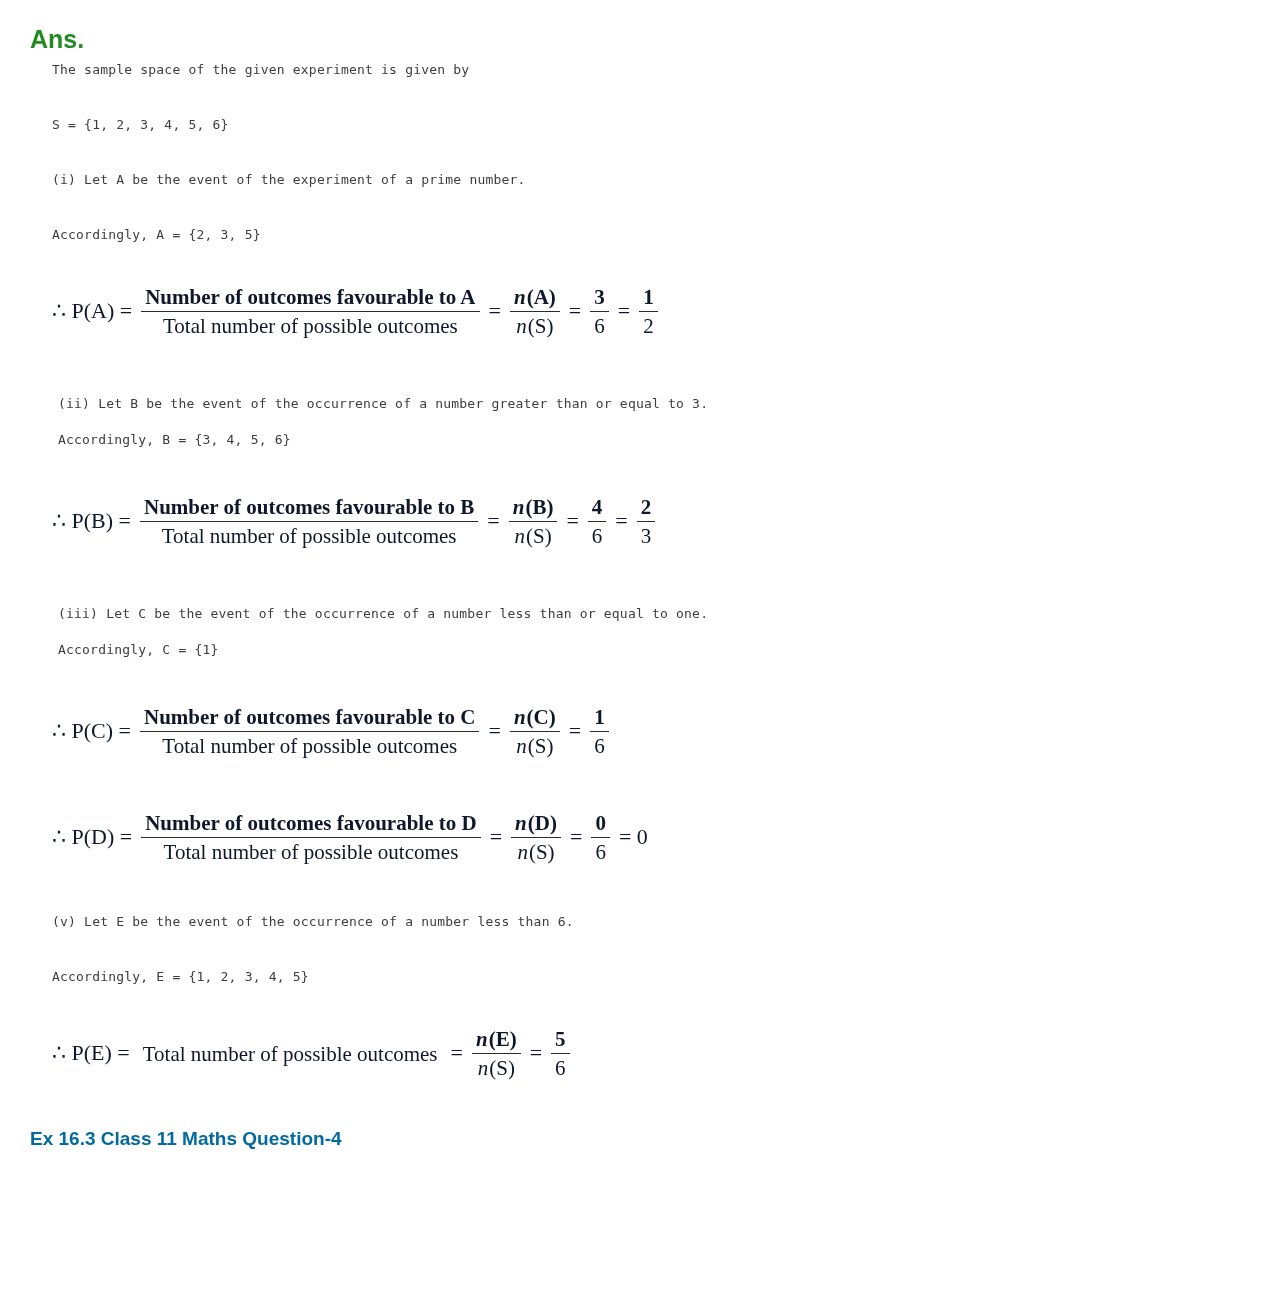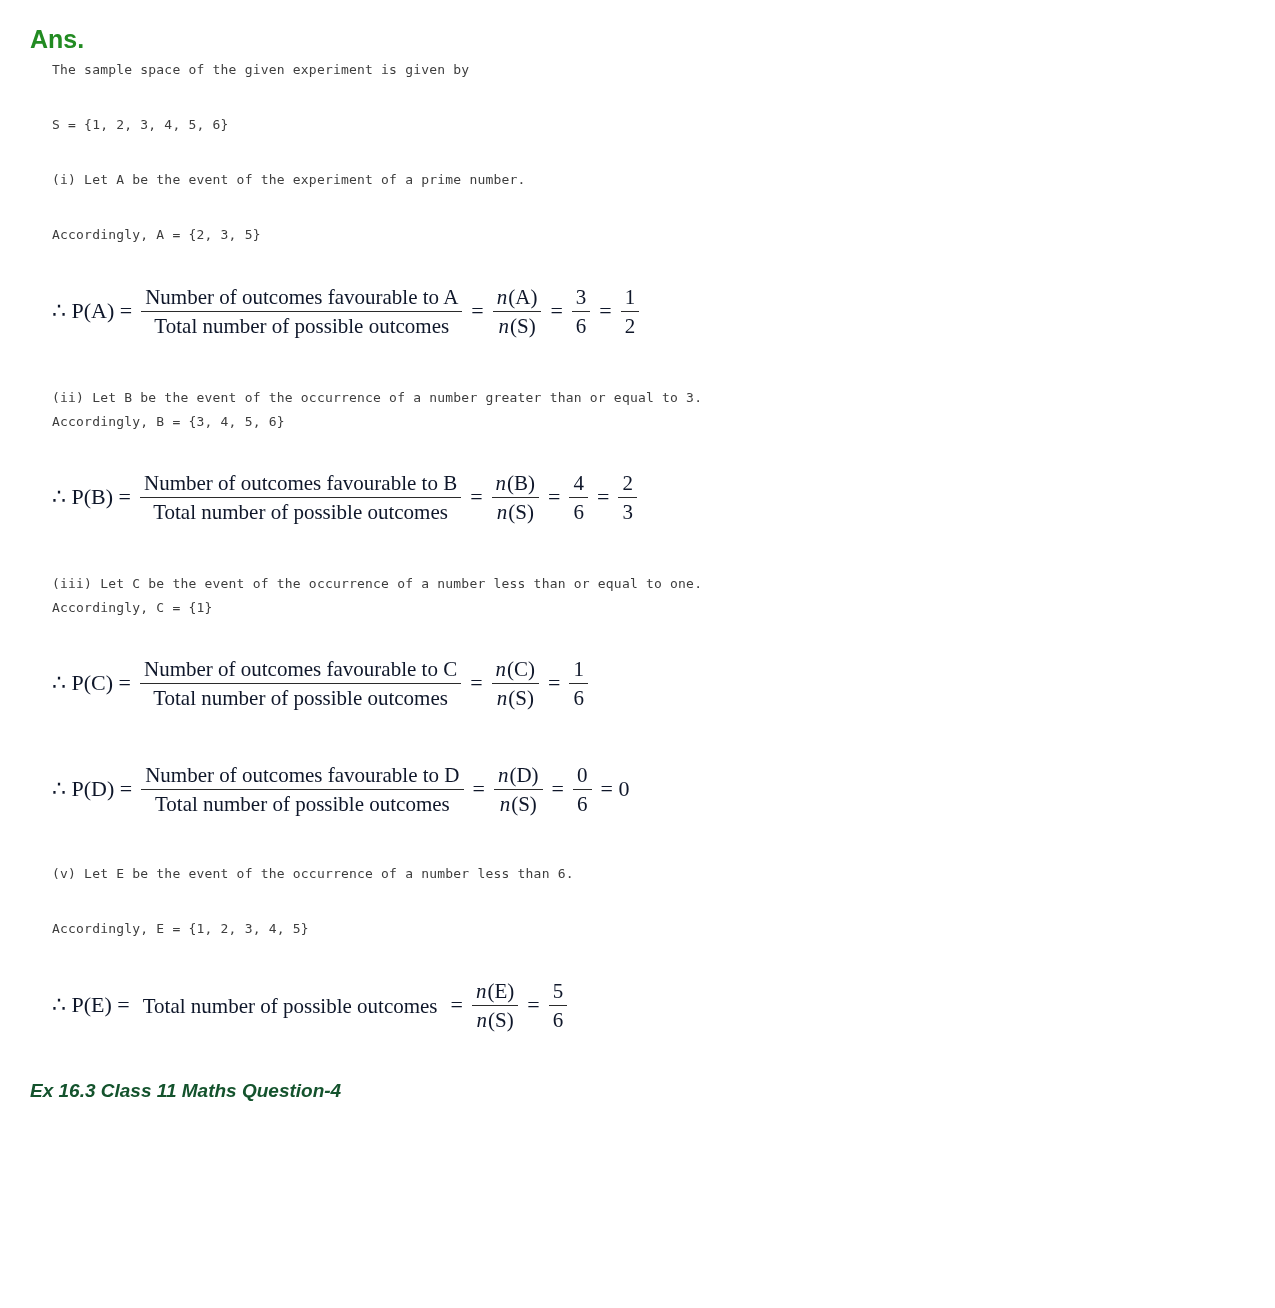--- a/index.html
+++ b/index.html
@@ -20,21 +20,21 @@
     margin: 0 0 10px -22px;
   }
 
   p.body {
     font-size: 13px;
     line-height: 20px;
     letter-spacing: 0.2px;
     margin: 0 0 35px 0;
     white-space: pre-wrap;
   }
-  p.body.tight { line-height: 24px; margin: 0 0 32px 0; }
+  p.body.tight { line-height: 36px; margin: 0 0 32px 6px; }
 
   
   .formula {
     display: flex;
     align-items: center;
     gap: 9px;
     font-family: "Liberation Serif", serif;
     color: #0f172a;
     font-size: 21px;
     margin: 0 0 44px 0;
@@ -47,20 +47,21 @@
     align-items: center;
     text-align: center;
     vertical-align: middle;
   }
   .frac .num {
     display: block;
     padding: 0 4px 1px 4px;
     border-bottom: 1.6px solid #2b2b2b;
     line-height: 26px;
     white-space: nowrap;
+    font-weight: bold;
   }
   .frac .den {
     display: block;
     padding: 1px 4px 0 4px;
     line-height: 26px;
     white-space: nowrap;
   }
   .frac i { font-style: italic; padding-right: 1px; }
 
   .qheading {
@@ -199,14 +200,14 @@
           </span>
           <span class="ftxt">=</span>
           <span class="frac">
             <span class="num">5</span>
             <span class="den">6</span>
           </span>
         </div>
   </div>
 </div>
 
-  <div class="qheading" style="color: #14532d; font-style: italic;">Ex 16.3 Class 11 Maths Question-4</div>
+  <div class="qheading" style="color: #0369a1;">Ex 16.3 Class 11 Maths Question-4</div>
 </div>
 
 </body></html>

